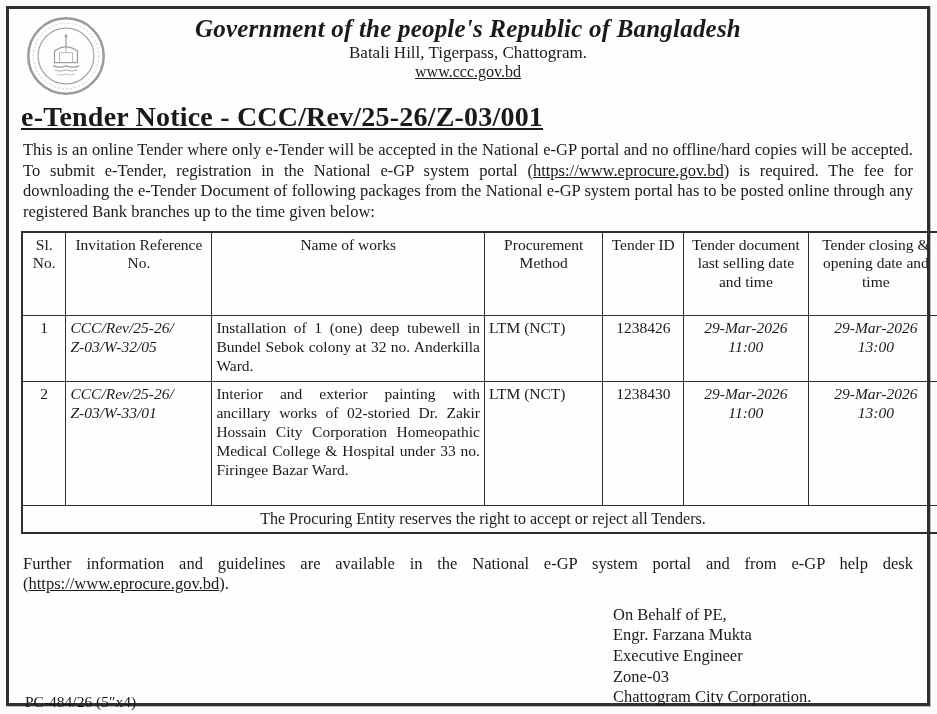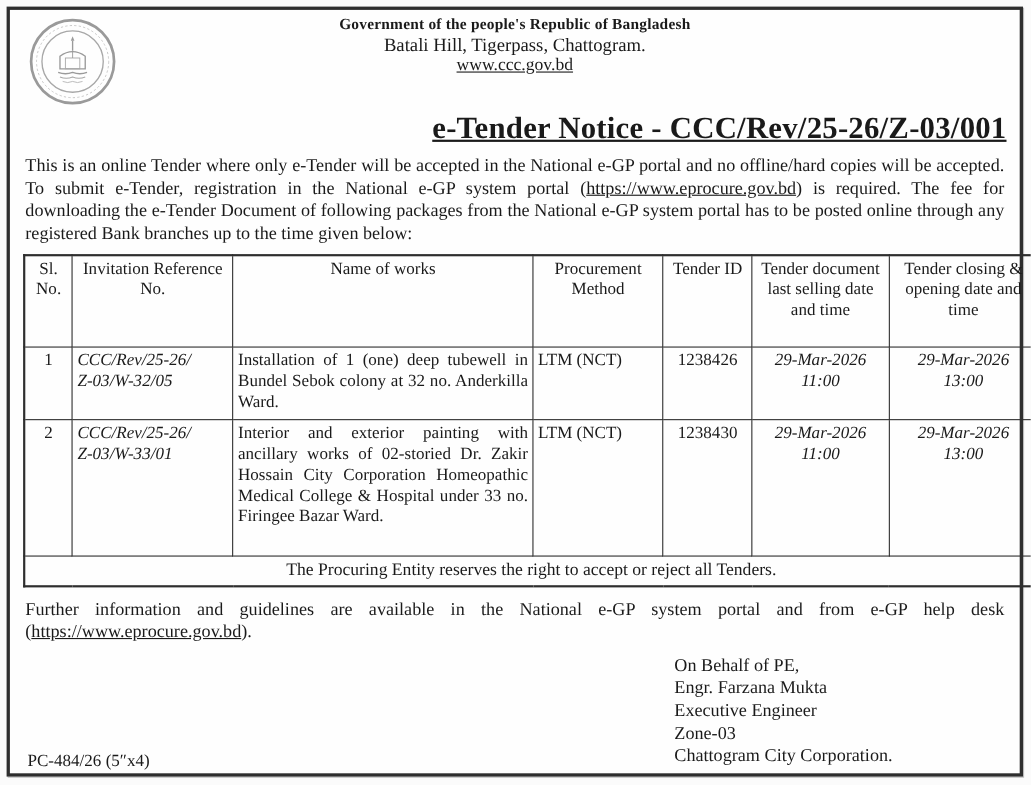--- a/index.html
+++ b/index.html
@@ -18,30 +18,30 @@
     padding: 4px 12px 6px 12px;
     box-shadow: 1px 1px 0 #bbb;
   }
   
   .doc-header { position: relative; min-height: 84px; }
   .seal {
     position: absolute; left: 4px; top: 2px;
     width: 82px; height: 82px;
   }
   .head-center { text-align: center; padding-top: 2px; }
-  .gov-title { font-size: 14px; font-weight: bold; letter-spacing: .2px; }
+  .gov-title { font-size: 25px; font-weight: bold; letter-spacing: .2px; font-style: italic; }
   .org-line, .addr-line { font-size: 17px; line-height: 1.15; }
   .website-line { font-size: 16px; }
   .website-line a, .inline-link { color: inherit; text-decoration: underline; }
   .memo-row {
     display: flex; justify-content: space-between;
     font-size: 16.5px; margin-top: 0px; padding: 0 2px;
   }
   .notice-title {
-    text-align: right;
+    text-align: left;
     font-size: 28px; font-weight: bold;
     text-decoration: underline;
     margin: 4px 0 7px 0;
     letter-spacing: .2px;
   }
   .intro, .further {
     font-size: 16.5px; line-height: 1.25;
     text-align: justify;
     padding: 0 2px;
   }
@@ -64,21 +64,21 @@
   tr.header-row { height: 84px; }
   td.c-sl, td.c-id, td.c-sell, td.c-close { text-align: center; }
   td.c-ref, td.c-sell, td.c-close { white-space: pre-line; font-style: italic; }
   td.c-work { text-align: justify; }
   td.c-method { text-align: left; }
   tr.row-1 { height: 66px; }
   tr.row-2 { height: 124px; }
   td.note-cell {
     text-align: center; font-size: 16px; padding: 2px 4px;
   }
-  .further { margin-top: 10px; font-family: Liberation Serif, serif; }
+  .further { margin-top: 20px; font-family: Liberation Serif, serif; }
   
   .footer-zone {
     position: relative;
     margin-top: 10px;
     height: 120px;
   }
   .signature {
     position: absolute; right: 52px; top: 0;
     text-align: left; font-size: 16.5px; line-height: 1.25;
     min-width: 250px;

